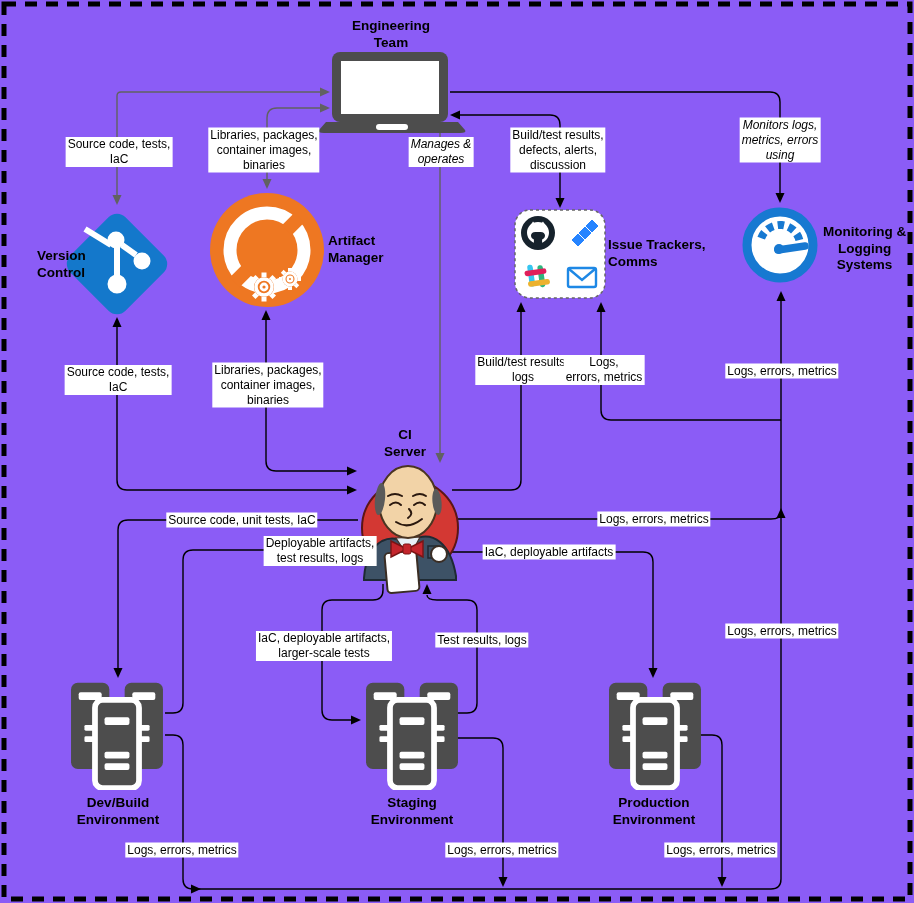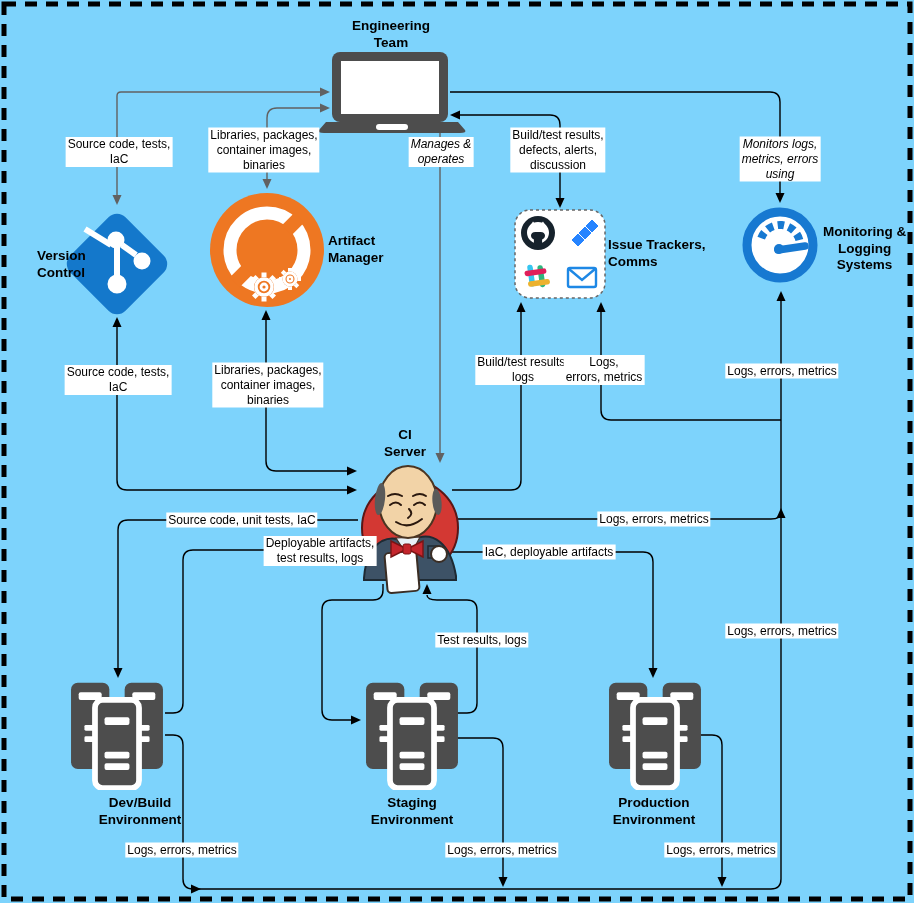--- a/index.html
+++ b/index.html
@@ -1,16 +1,16 @@
 <!DOCTYPE html>
 <html><head>
 <meta charset="utf-8">
 <style>
   html,body{margin:0;padding:0;background:#fff;}
-  #canvas{position:relative;width:914px;height:903px;background:#7dd3fc;overflow:hidden;
+  #canvas{position:relative;width:914px;height:903px;background:#8b5cf6;overflow:hidden;
           font-family:"Liberation Sans",sans-serif;}
   #overlay{position:absolute;left:0;top:0;}
   .lbl{position:absolute;transform:translate(-50%,-50%);background:#fff;color:#000;
        font:12px/15px "Liberation Sans",sans-serif;text-align:center;white-space:pre-line;
        padding:0 2px;z-index:3;}
   .lbl.it{font-style:italic;}
   .ttl{position:absolute;transform:translate(-50%,-50%);color:#000;
        font:bold 13.5px/16.5px "Liberation Sans",sans-serif;text-align:center;
        white-space:pre-line;z-index:3;}
   .ttl.anchor-left{transform:translate(0,-50%);text-align:left;}
@@ -207,54 +207,56 @@
 Control</div>
 <div class="ttl anchor-left" style="left:328px;top:249px;">Artifact
 Manager</div>
 <div class="ttl anchor-left" style="left:608px;top:253px;">Issue Trackers,
 Comms</div>
 <div class="ttl anchor-left" style="left:823px;top:249px;text-align:center;">Monitoring &amp;
 Logging
 Systems</div>
 <div class="ttl" style="left:405px;top:443px;">CI
 Server</div>
-<div class="ttl" style="left:118px;top:811px;margin-left:22px;">Dev/Build
+<div class="ttl" style="left:118px;top:811px;">Dev/Build
 Environment</div>
 <div class="ttl" style="left:412px;top:811px;">Staging
 Environment</div>
 <div class="ttl" style="left:654px;top:811px;">Production
 Environment</div>
 
 <div class="lbl" style="left:119px;top:152px;">Source code, tests,
 IaC</div>
 <div class="lbl" style="left:264px;top:150px;">Libraries, packages,
 container images,
 binaries</div>
 <div class="lbl it" style="left:441px;top:152px;font-style:italic;">Manages &amp;
 operates</div>
 <div class="lbl" style="left:558px;top:150px;">Build/test results,
 defects, alerts,
 discussion</div>
-<div class="lbl it" style="left:780px;top:159px;">Monitors logs,
+<div class="lbl it" style="left:780px;top:140px;">Monitors logs,
 metrics, errors
 using</div>
 <div class="lbl" style="left:118px;top:380px;">Source code, tests,
 IaC</div>
 <div class="lbl" style="left:268px;top:385px;">Libraries, packages,
 container images,
 binaries</div>
 <div class="lbl" style="left:523px;top:370px;">Build/test results,
 logs</div>
 <div class="lbl" style="left:604px;top:370px;">Logs,
 errors, metrics</div>
 <div class="lbl" style="left:782px;top:371px;">Logs, errors, metrics</div>
 <div class="lbl" style="left:242px;top:520px;">Source code, unit tests, IaC</div>
 <div class="lbl" style="left:272px;top:551px;margin-left:48px;">Deployable artifacts,
 test results, logs</div>
 <div class="lbl" style="left:654px;top:519px;">Logs, errors, metrics</div>
 <div class="lbl" style="left:549px;top:552px;">IaC, deployable artifacts</div>
+<div class="lbl" style="left:324px;top:646px;">IaC, deployable artifacts,
+larger-scale tests</div>
 <div class="lbl" style="left:482px;top:640px;">Test results, logs</div>
 <div class="lbl" style="left:782px;top:631px;">Logs, errors, metrics</div>
 <div class="lbl" style="left:182px;top:850px;">Logs, errors, metrics</div>
 <div class="lbl" style="left:502px;top:850px;">Logs, errors, metrics</div>
 <div class="lbl" style="left:721px;top:850px;">Logs, errors, metrics</div>
 
 </div>
 
 </body></html>

